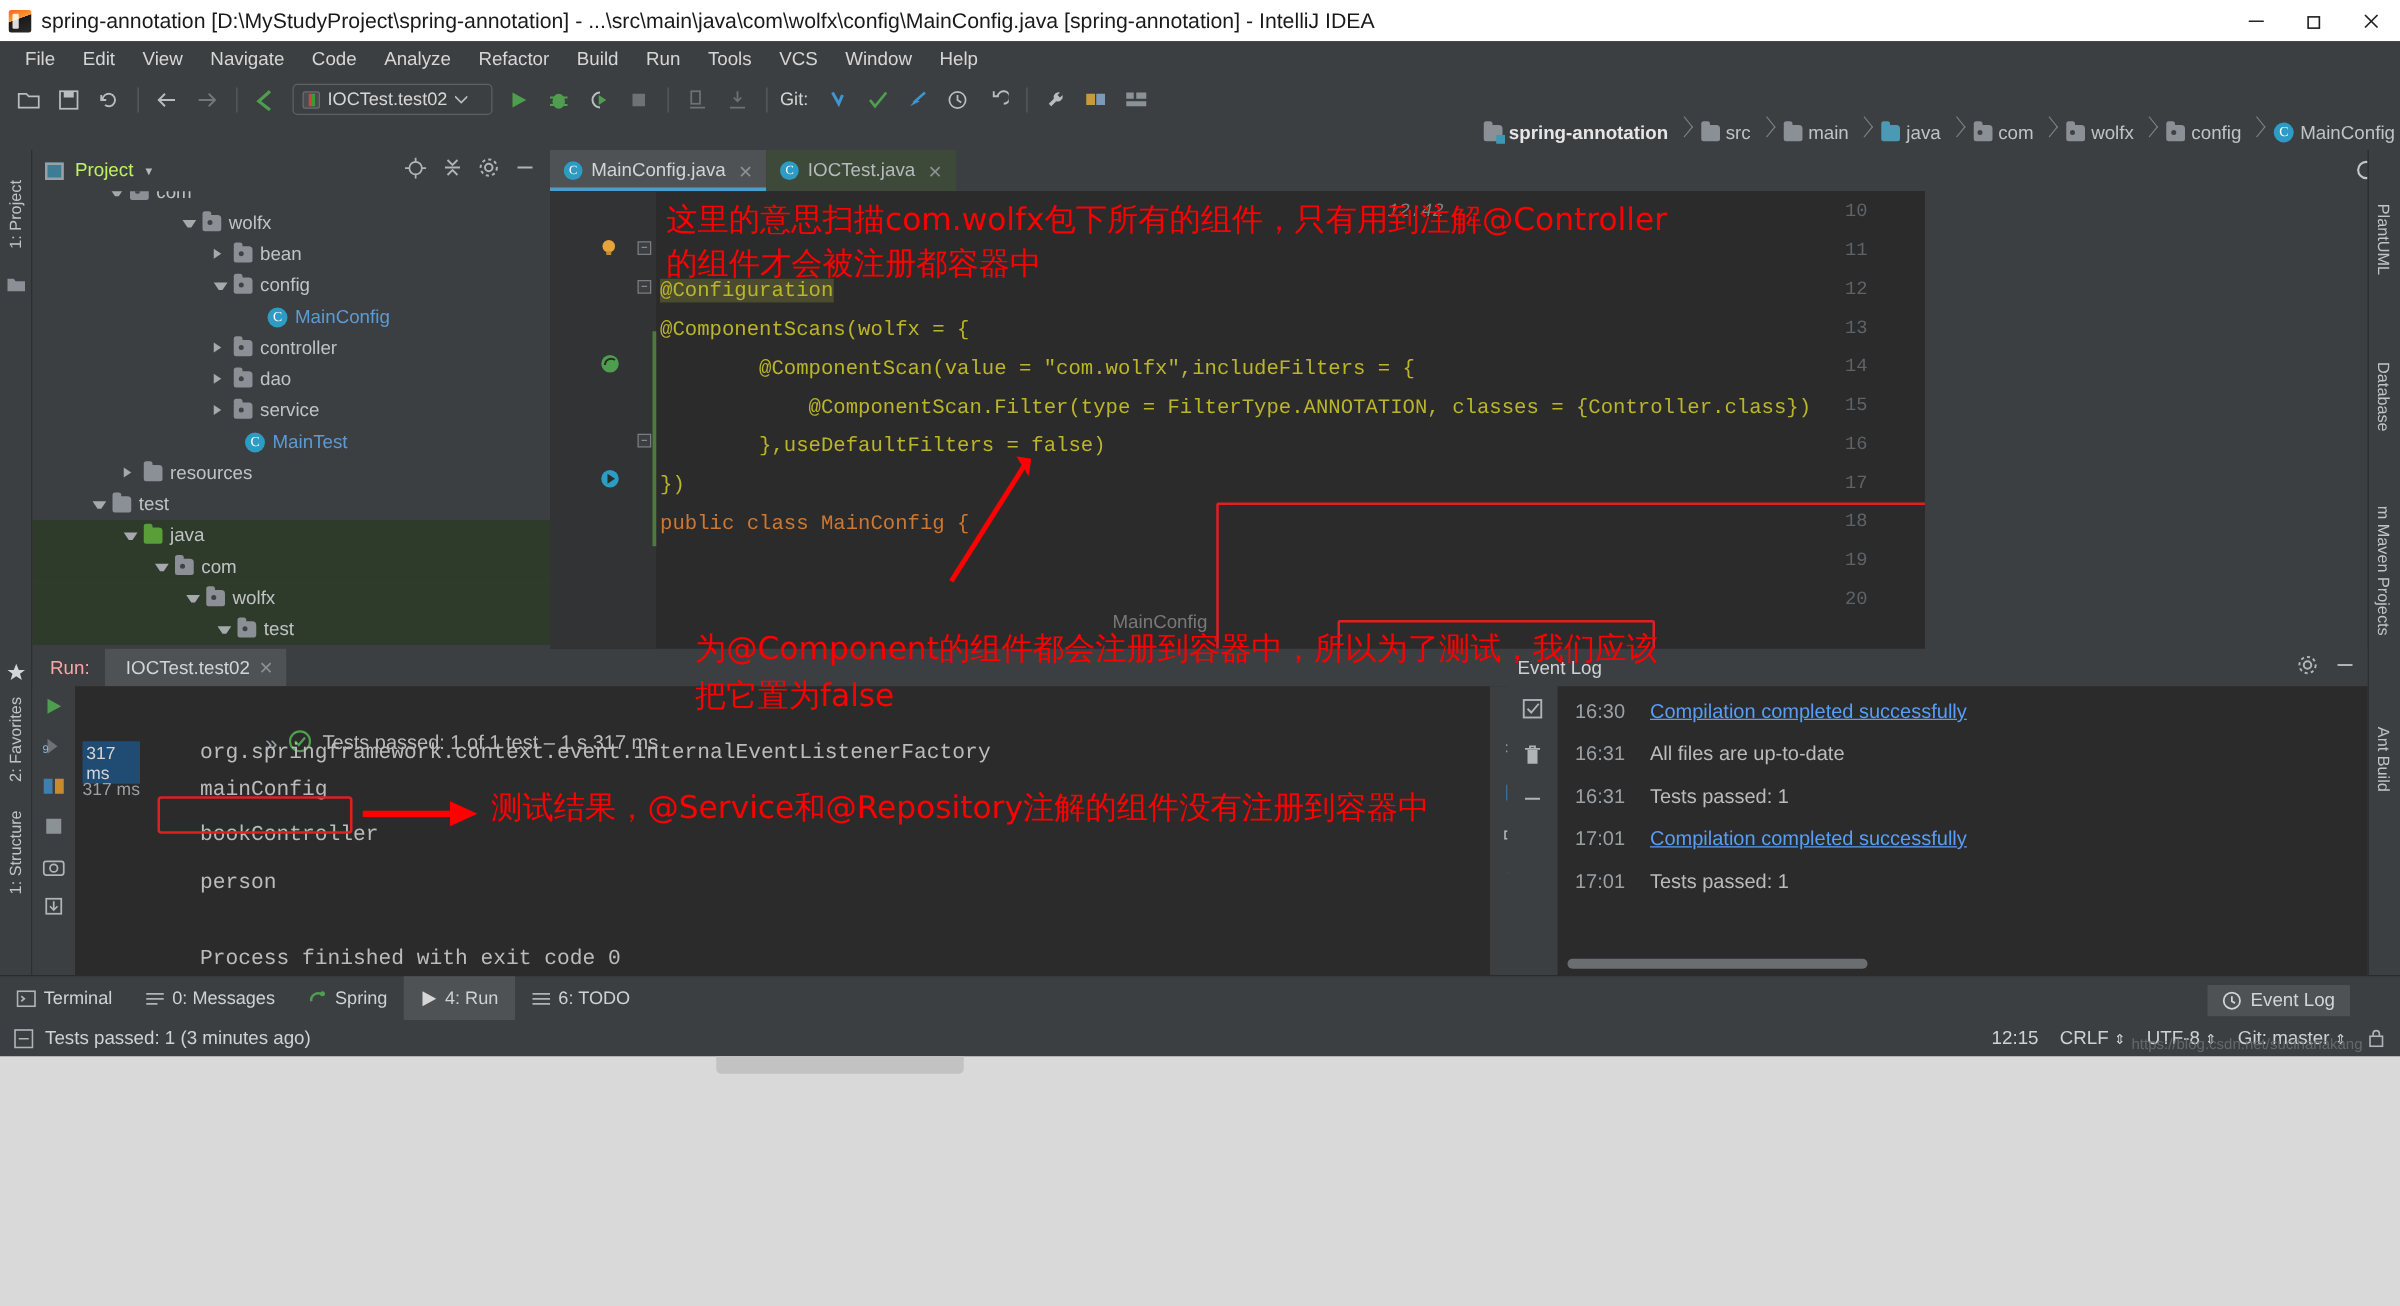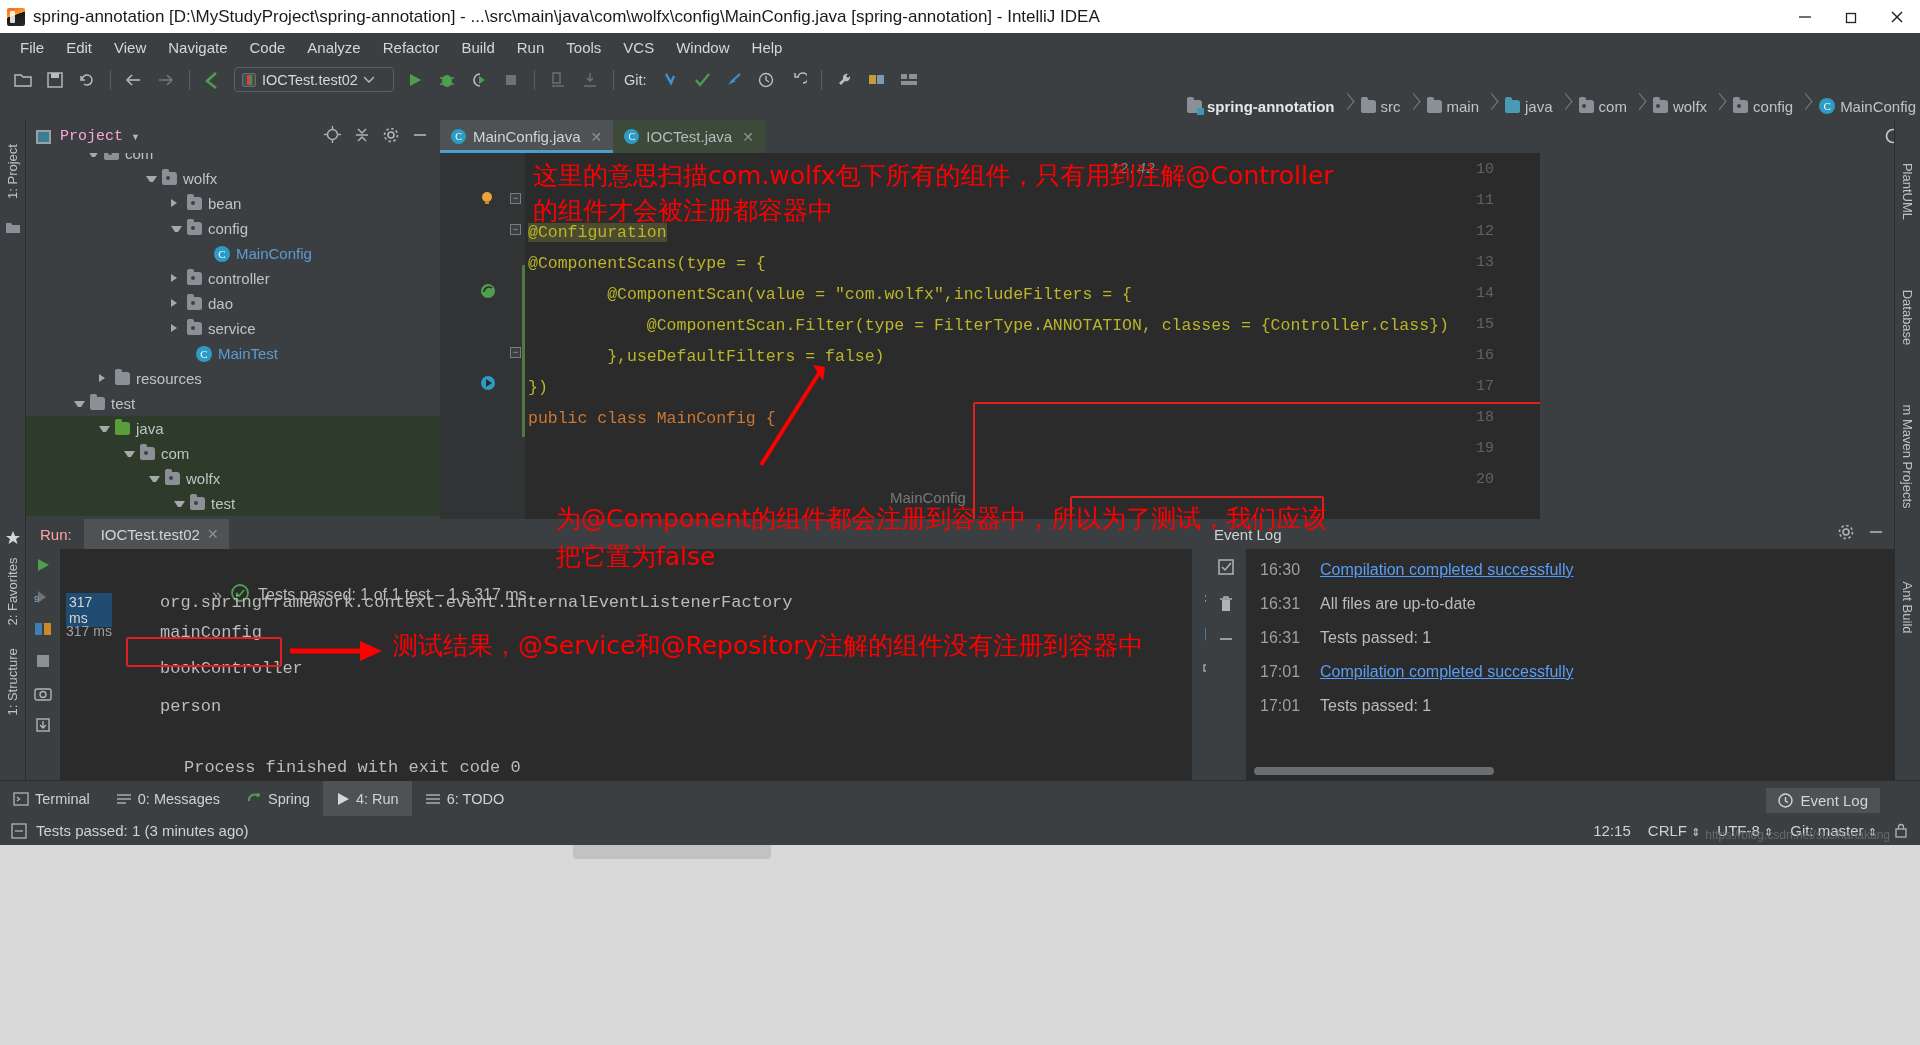--- a/index.html
+++ b/index.html
@@ -102,21 +102,21 @@
     border-top:1px solid #2b2b2b; display:flex;align-items:center;
   }
   .brail-item{ display:flex;align-items:center;gap:6px;padding:0 13px;height:36px;
      font-size:14.5px;color:#cfd2d4; white-space:nowrap;}
   .brail-item.active{ background:#4e5254; }
 
   
   .projpanel{ position:absolute;left:26px;top:120px;width:414px;height:399px;background:#3c3f41;}
   .projhead{ height:33px; display:flex;align-items:center; padding:0 6px 0 10px; }
   .projhead .ph-ico{width:15px;height:14px;border:2px solid #9aa0a4;background:#3a7d94;flex:none;}
-  .projhead .ph-txt{ font-size:15px;color:#f9a8d4;margin-left:9px;font-family:Liberation Mono, monospace;}
+  .projhead .ph-txt{ font-size:15px;color:#bef264;margin-left:9px;}
   .projhead .ph-caret{ margin-left:8px;color:#b7babd;font-size:9px;}
   .projhead .ph-tools{margin-left:auto;display:flex;align-items:center;gap:13px;padding-right:6px;}
 
   .tree{ position:absolute;left:0;top:33px;width:414px;height:366px;overflow:hidden;}
   .trow{ height:25px; display:flex;align-items:center; font-size:15px;color:#bfc3c6;
          white-space:nowrap; position:relative;}
   .trow.sel{ background:#2f3b2a; }
   .trow .arrow{ width:11px;height:11px;flex:none;margin-right:5px;}
   .trow .arrow.r:before{content:"";display:block;border-left:6px solid #a5a9ac;
      border-top:4.5px solid transparent;border-bottom:4.5px solid transparent;margin-top:1px;}
@@ -604,21 +604,21 @@
             <path d="M6 4l6 4-6 4z" fill="#2b2b2b"></path>
           </svg></div>
 
       <div class="foldmark" style="top:40px;">−</div>
       <div class="foldmark" style="top:71px;">−</div>
       <div class="foldmark" style="top:194px;">−</div>
       <div class="greenbar"></div>
 
       <div class="codeline k-cmt" style="top:8px;left:670px;font-size:15px;">12:42</div>
       <div class="codeline hl-cfg" style="top:70px;"><span class="k-ann">@Configuration</span></div>
-      <div class="codeline" style="top:101px;"><span class="k-ann">@ComponentScans(type = {</span></div>
+      <div class="codeline" style="top:101px;"><span class="k-ann">@ComponentScans(wolfx = {</span></div>
       <div class="codeline" style="top:163px;"><span class="k-ann">            @ComponentScan.Filter(type = FilterType.ANNOTATION, classes = {Controller.class})</span></div>
       <div class="codeline" style="top:132px;"><span class="k-ann">        @ComponentScan(value = "com.wolfx",includeFilters = {</span></div>
       <div class="codeline" style="top:194px;"><span class="k-ann">        },useDefaultFilters = false)</span></div>
       <div class="codeline" style="top:225px;"><span class="k-ann">})</span></div>
       <div class="codeline" style="top:256px;"><span class="k-kw">public class MainConfig {</span></div>
 
       <div class="redbox1"></div>
       <div class="redbox2"></div>
 
       <div class="codeline k-gray" style="top:336px;left:450px;font-size:15px;font-family:'Liberation Sans',sans-serif;">MainConfig</div>
@@ -692,21 +692,21 @@
           <svg width="18" height="18">
               <circle cx="9" cy="9" r="8" fill="none" stroke="#4f9e4f" stroke-width="1.8"></circle>
               <path d="M5 9l3 3 5-6" fill="none" stroke="#4f9e4f" stroke-width="1.8"></path>
             </svg></span>
         <span>Tests passed: 1 of 1 test – 1 s 317 ms</span>
       </div>
       <div class="cl" style="top:44px;left:48px;">org.springframework.context.event.internalEventListenerFactory</div>
       <div class="cl" style="top:74px;left:48px;">mainConfig</div>
       <div class="cl" style="top:110px;left:48px;">bookController</div>
       <div class="cl" style="top:148px;left:48px;">person</div>
-      <div class="cl" style="top:209px;left:48px;margin-left:24px;">Process finished with exit code 0</div>
+      <div class="cl" style="top:209px;left:48px;">Process finished with exit code 0</div>
       <div class="cons-scroll"></div>
     </div>
 
     <div class="cons-rightcol">
       <div class="crc-btn">
         <svg width="16" height="18">
             <path d="M8 2v14M3 7l5-5 5 5" fill="none" stroke="#b0b4b7" stroke-width="1.5"></path>
           </svg>
         </div>
       <div class="crc-btn">

